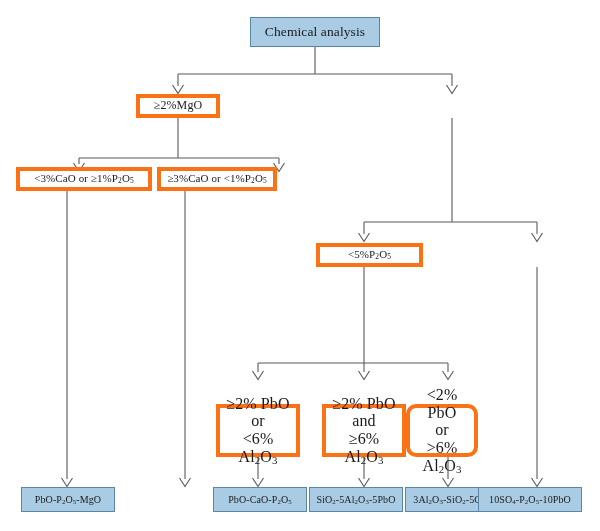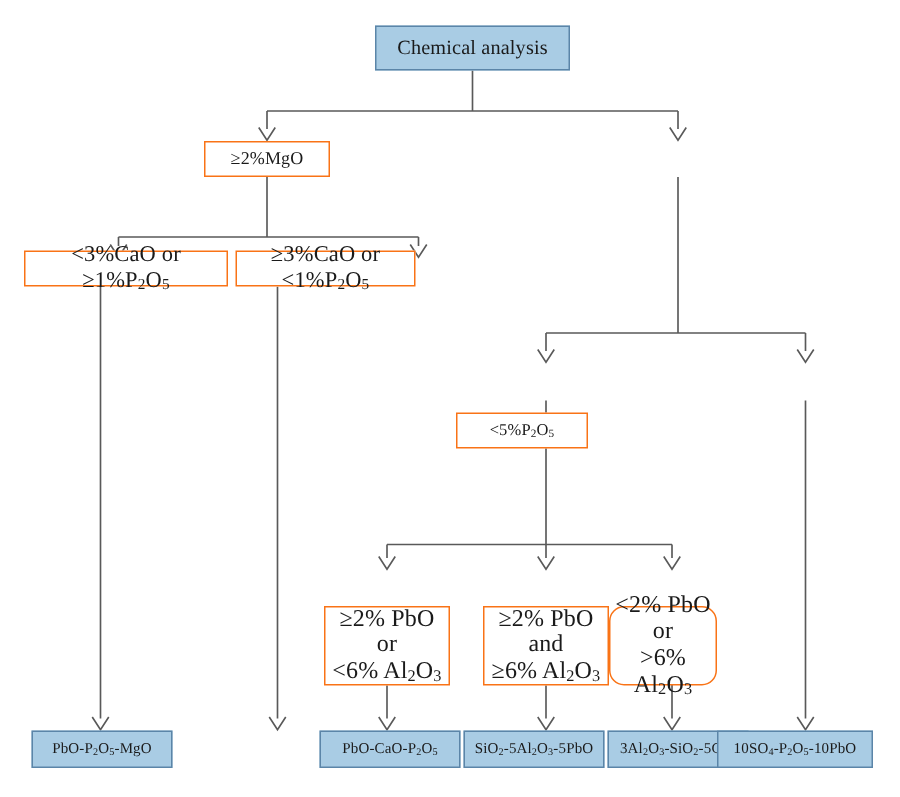--- a/index.html
+++ b/index.html
@@ -21,21 +21,21 @@
     position: absolute;
     left: 0;
     top: 0;
     width: 600px;
     height: 531px;
     pointer-events: none;
   }
   .node {
     position: absolute;
     box-sizing: border-box;
-    border: 1px solid #f97316;
+    border: 4px solid #f97316;
     background: #ffffff;
     color: #1a1a1a;
     display: flex;
     align-items: center;
     justify-content: center;
     text-align: center;
     line-height: 1.12;
     letter-spacing: 0.1px;
     z-index: 2;
   }
@@ -47,21 +47,21 @@
     display: block;
     padding: 0 3px;
     white-space: pre-line;
   }
   sub {
     font-size: 68%;
     vertical-align: -0.18em;
   }
   .t-root  { font-size: 13.5px; }
   .t-lvl2  { font-size: 12px; }
-  .t-cond  { font-size: 15px; text-align: center; }
+  .t-cond  { font-size: 11px; text-align: center; }
   .t-po    { font-size: 11px; }
   .t-pbo   { font-size: 16px; margin-top: 28px; }
   .t-out   { font-size: 10px; }
 </style>
 </head>
 <body>
 
 <div id="flowchart">
 
   <svg id="edge-layer" viewBox="0 0 600 531" width="600" height="531" aria-hidden="true">
@@ -115,21 +115,21 @@
     <span class="txt">≥2%MgO</span>
   </div>
 
   <div class="node t-cond" style="left:16px; top:167px; width:136px; height:24px;">
     <span class="txt">&lt;3%CaO or ≥1%P<sub>2</sub>O<sub>5</sub></span>
   </div>
   <div class="node t-cond" style="left:157px; top:167px; width:120px; height:24px;">
     <span class="txt">≥3%CaO or &lt;1%P<sub>2</sub>O<sub>5</sub></span>
   </div>
 
-  <div class="node t-po" style="left:304px; top:243px; width:88px; height:24px;margin-top:32px;">
+  <div class="node t-po" style="left:316px; top:243px; width:107px; height:24px;">
     <span class="txt">&lt;5%P<sub>2</sub>O<sub>5</sub></span>
   </div>
 
   <div class="node t-pbo" style="left:216px; top:376px; width:84px; height:53px;">
     <span class="txt">≥2% PbO<br>or<br>&lt;6% Al<sub>2</sub>O<sub>3</sub></span>
   </div>
   <div class="node t-pbo" style="left:322px; top:376px; width:84px; height:53px;">
     <span class="txt">≥2% PbO<br>and<br>≥6% Al<sub>2</sub>O<sub>3</sub></span>
   </div>
   <div class="node t-pbo" style="left:406px; top:376px; width:72px; height:53px;border-radius:10px;">

